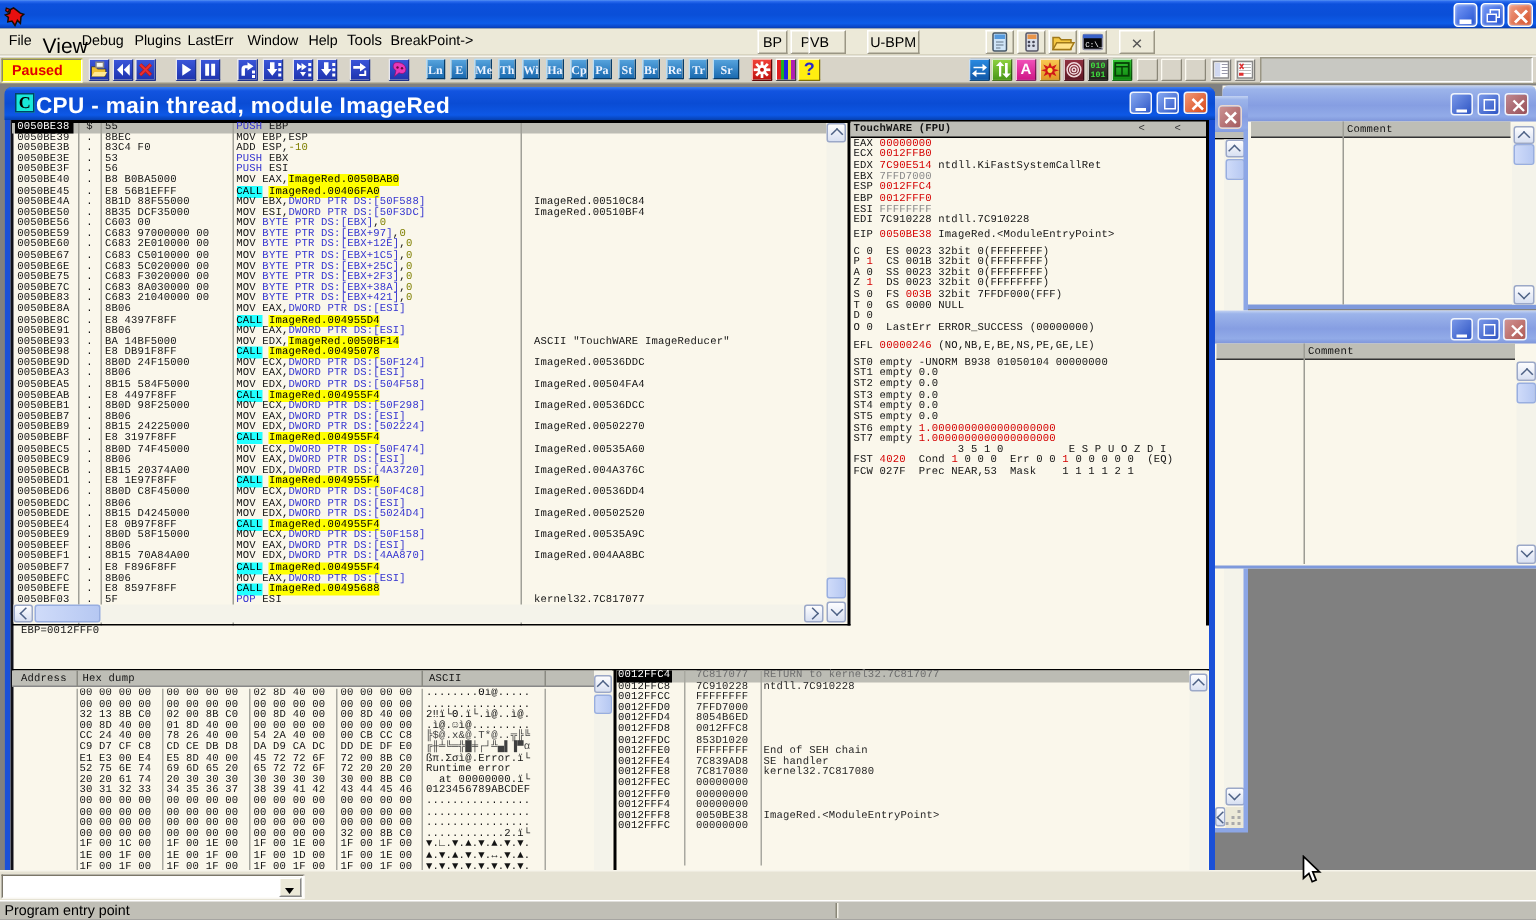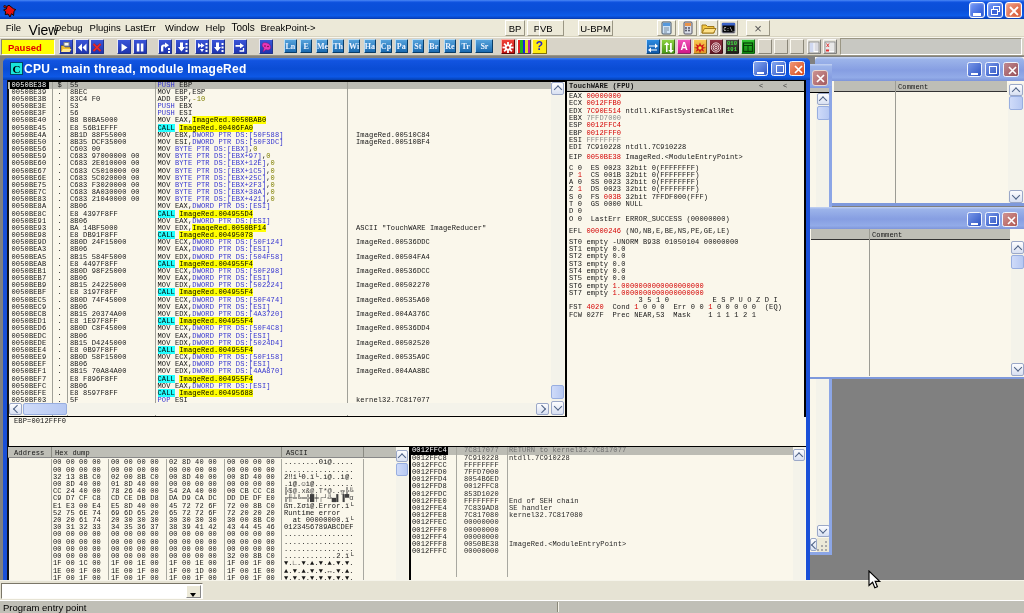--- a/index.html
+++ b/index.html
@@ -263,21 +263,21 @@
 <pre class="m" style="left:872px;top:231.5px">Comment</pre>
 <div class="a" style="left:869px;top:229px;width:1px;height:147px;background:#9c9c94"></div>
 <div class="a" style="left:1011px;top:240.5px;width:13px;height:135.5px;background:#f4f3ea"></div>
 <div class="sbtn up a" style="left:1011px;top:241px;width:13px;height:13px;"></div>
 <div class="thm a" style="left:1011px;top:255px;width:13px;height:14px;"></div>
 <div class="sbtn dn a" style="left:1011px;top:362.5px;width:13px;height:13px;"></div>
 <div class="a" style="left:2.5px;top:58px;width:807.5px;height:522px;background:#faf7eb;border-left:4.5px solid #1a50d8;border-right:4px solid #1a50d8;border-radius:5px 5px 0 0"></div>
 <div class="a" style="left:7px;top:78px;width:2px;height:502px;background:#101018"></div>
 <div class="a" style="left:2.5px;top:58px;width:807.5px;height:22px;background:linear-gradient(180deg,#3c7df0 0%,#1254e0 12%,#0a4cd4 50%,#0d58e6 85%,#0540b0 100%);border-radius:5px 5px 0 0"></div>
 <div class="a" style="left:10px;top:62px;width:13px;height:13px;background:#18e8d8;border:1px solid #046;color:#000;font-weight:bold;font-size:11px;line-height:12px;text-align:center;font-family:'Liberation Serif',serif">C</div>
-<div class="a" style="left:24px;top:62px;width:500px;height:15px;color:#fff;font-weight:bold;font-size:12px;letter-spacing:0.25px">CPU - main thread, module ImageRed</div>
+<div class="a" style="left:24px;top:62px;width:500px;height:15px;color:#fff;font-weight:bold;font-size:15px;letter-spacing:0.25px">CPU - main thread, module ImageRed</div>
 <div class="a" style="left:753px;top:61px;width:15px;height:15px;background:linear-gradient(135deg,#86a8f0,#3058c8);border:1px solid #f0f4fc;border-radius:2.5px">
     <div class="a" style="left:3px;top:9.5px;width:7px;height:2.5px;background:#fff"></div>
   </div>
 <div class="a" style="left:771px;top:61px;width:15px;height:15px;background:linear-gradient(135deg,#86a8f0,#3058c8);border:1px solid #f0f4fc;border-radius:2.5px">
     <div class="a" style="left:3.5px;top:3px;width:8px;height:8px;border:1.5px solid #fff"></div>
   </div>
 <div class="a" style="left:789px;top:61px;width:16px;height:15px;background:linear-gradient(135deg,#f09878,#d84818);border:1px solid #f0f4fc;border-radius:2.5px">
     <svg class="a" style="left:2.5px;top:2px" width="11" height="11" viewBox="0 0 11 11">
       <path d="M2 2 L9 9 M9 2 L2 9" stroke="#fff" stroke-width="1.7"></path>
     </svg>

